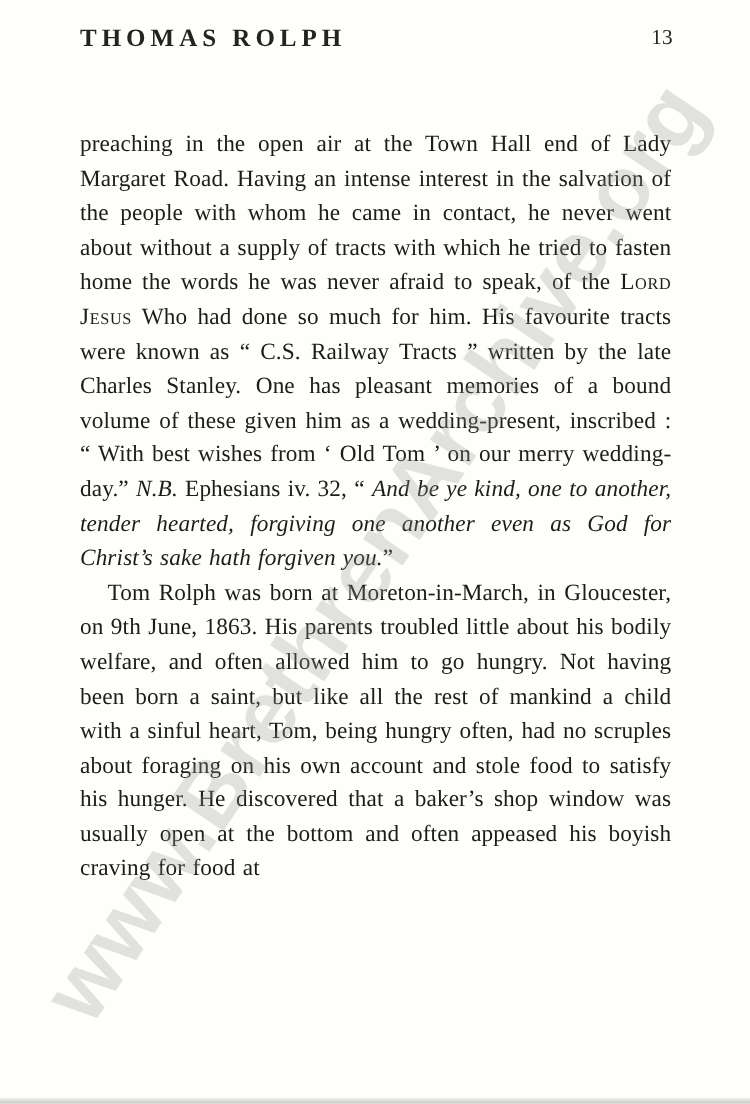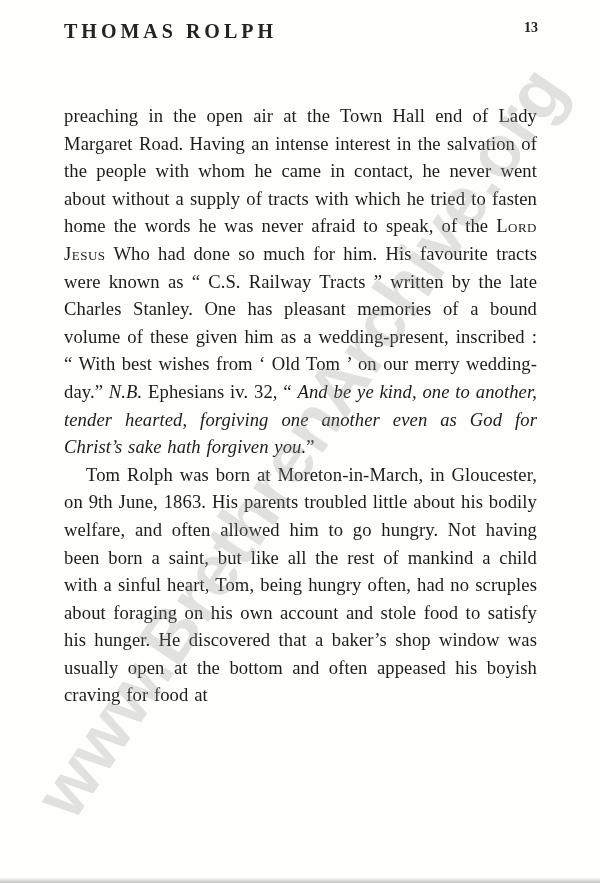--- a/index.html
+++ b/index.html
@@ -31,22 +31,22 @@
     text-align: left;
     font-size: 20px;
     font-weight: 700;
     letter-spacing: 4px;
     color: #242320;
   }
   .page-number {
     position: absolute;
     right: 0;
     top: 0;
-    font-size: 14px;
-    font-weight: 700;
+    font-size: 17px;
+    font-weight: 400;
     color: #242320;
   }
   .page-body {
     position: absolute;
     top: 54px;
     left: 64px;
     right: 63px;
     margin-top: 48px;
   }
   .para {

